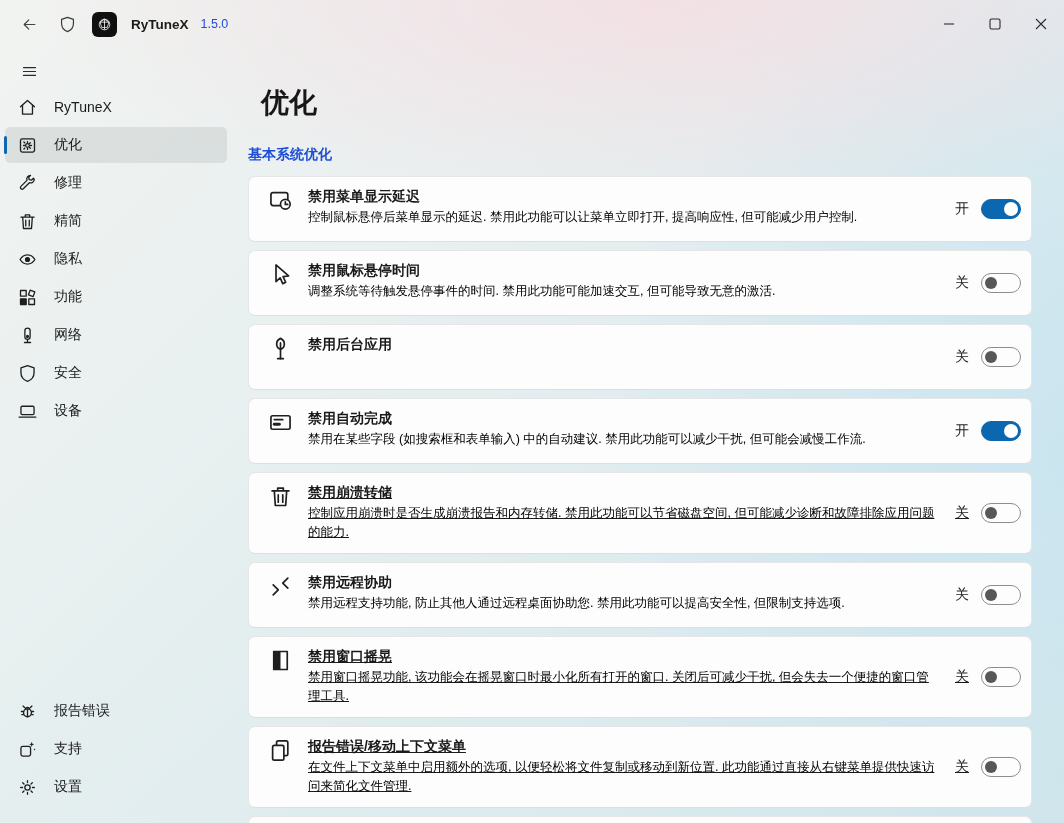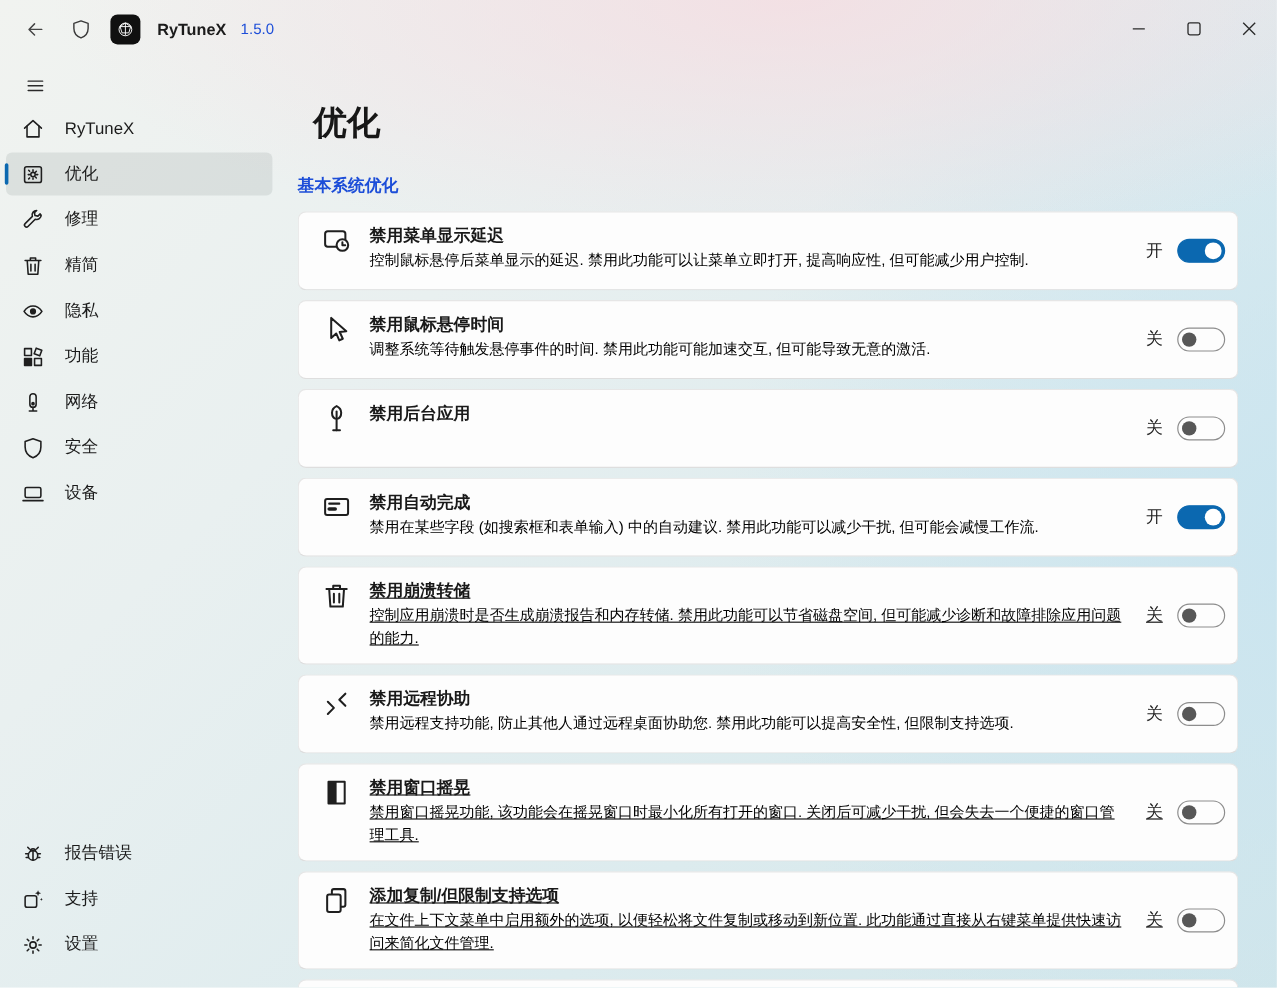--- a/index.html
+++ b/index.html
@@ -374,21 +374,21 @@
     </div>
 
     <div class="card tall">
       <span class="card-icon">
         <svg viewBox="0 0 24 24" fill="none" stroke="currentColor" stroke-width="1.5" stroke-linejoin="round">
             <rect x="8.5" y="3.5" width="10" height="13" rx="1.5"></rect>
             <rect x="5" y="7.5" width="10" height="13" rx="1.5" fill="#fdfdfd"></rect>
           </svg>
       </span>
       <div class="card-text">
-        <div class="card-title">添加复制/但限制支持选项</div>
+        <div class="card-title">报告错误/移动上下文菜单</div>
         <div class="card-desc">在文件上下文菜单中启用额外的选项, 以便轻松将文件复制或移动到新位置. 此功能通过直接从右键菜单提供快速访问来简化文件管理.</div>
       </div>
       <div class="card-controls">
         <span class="state-label">关</span>
         <button class="toggle">
             <span class="knob"></span>
           </button>
       </div>
     </div>
 

